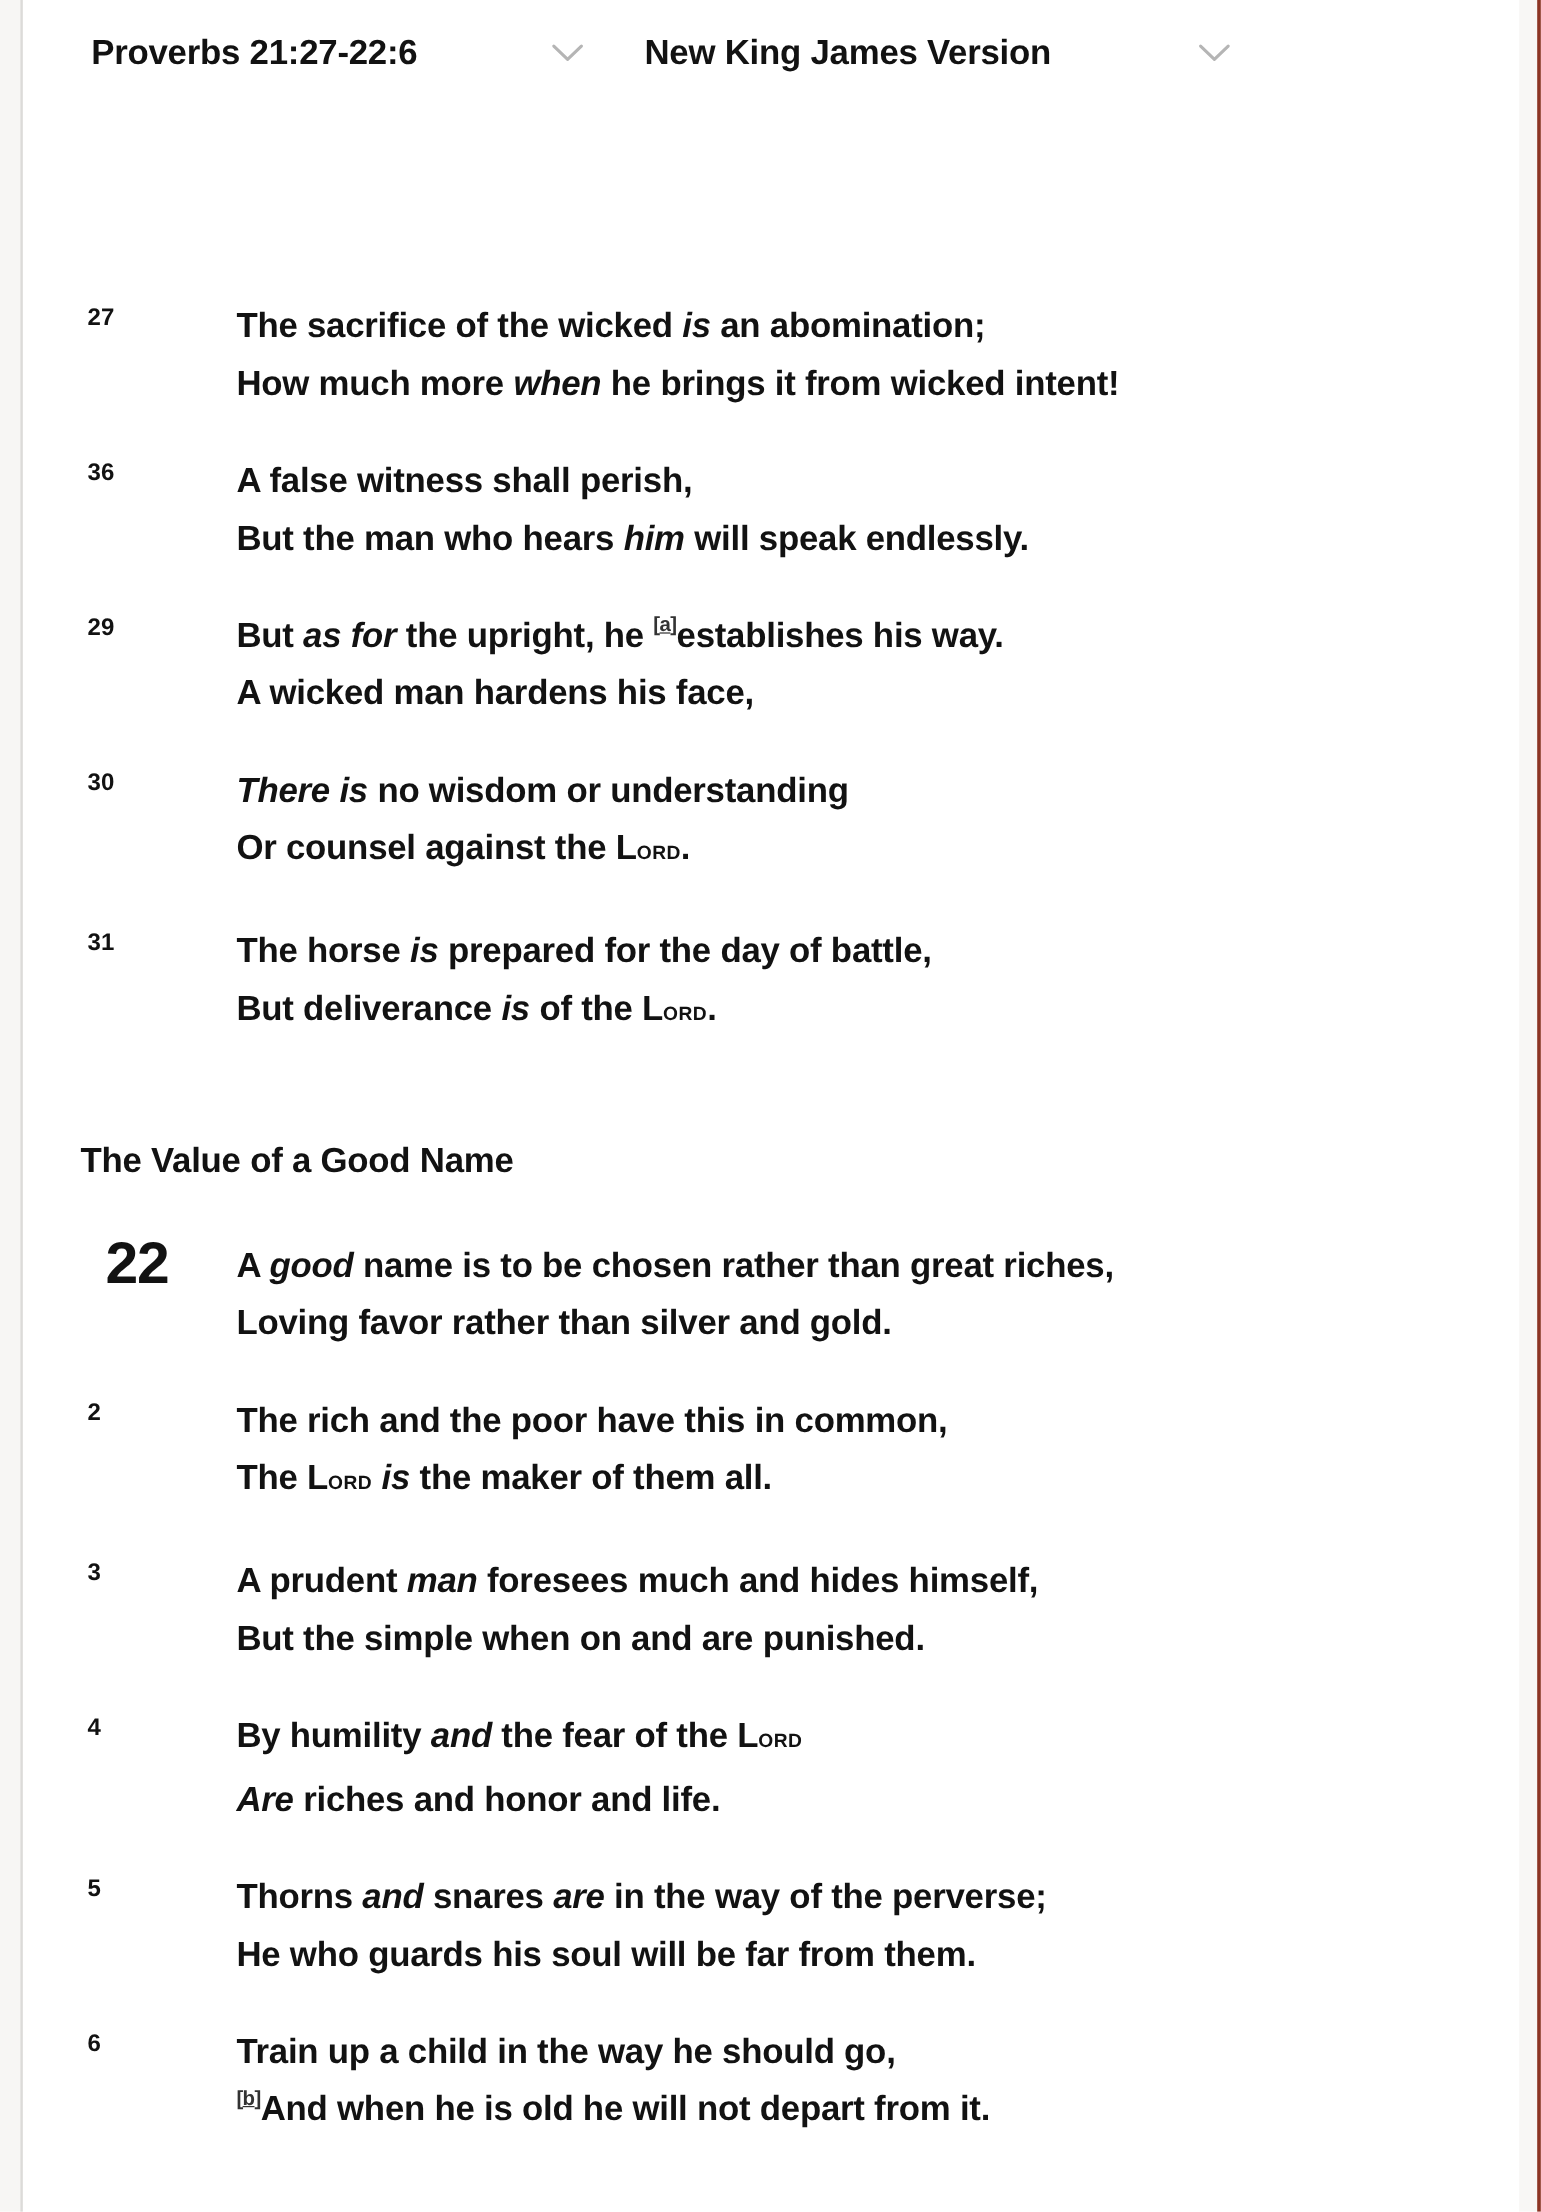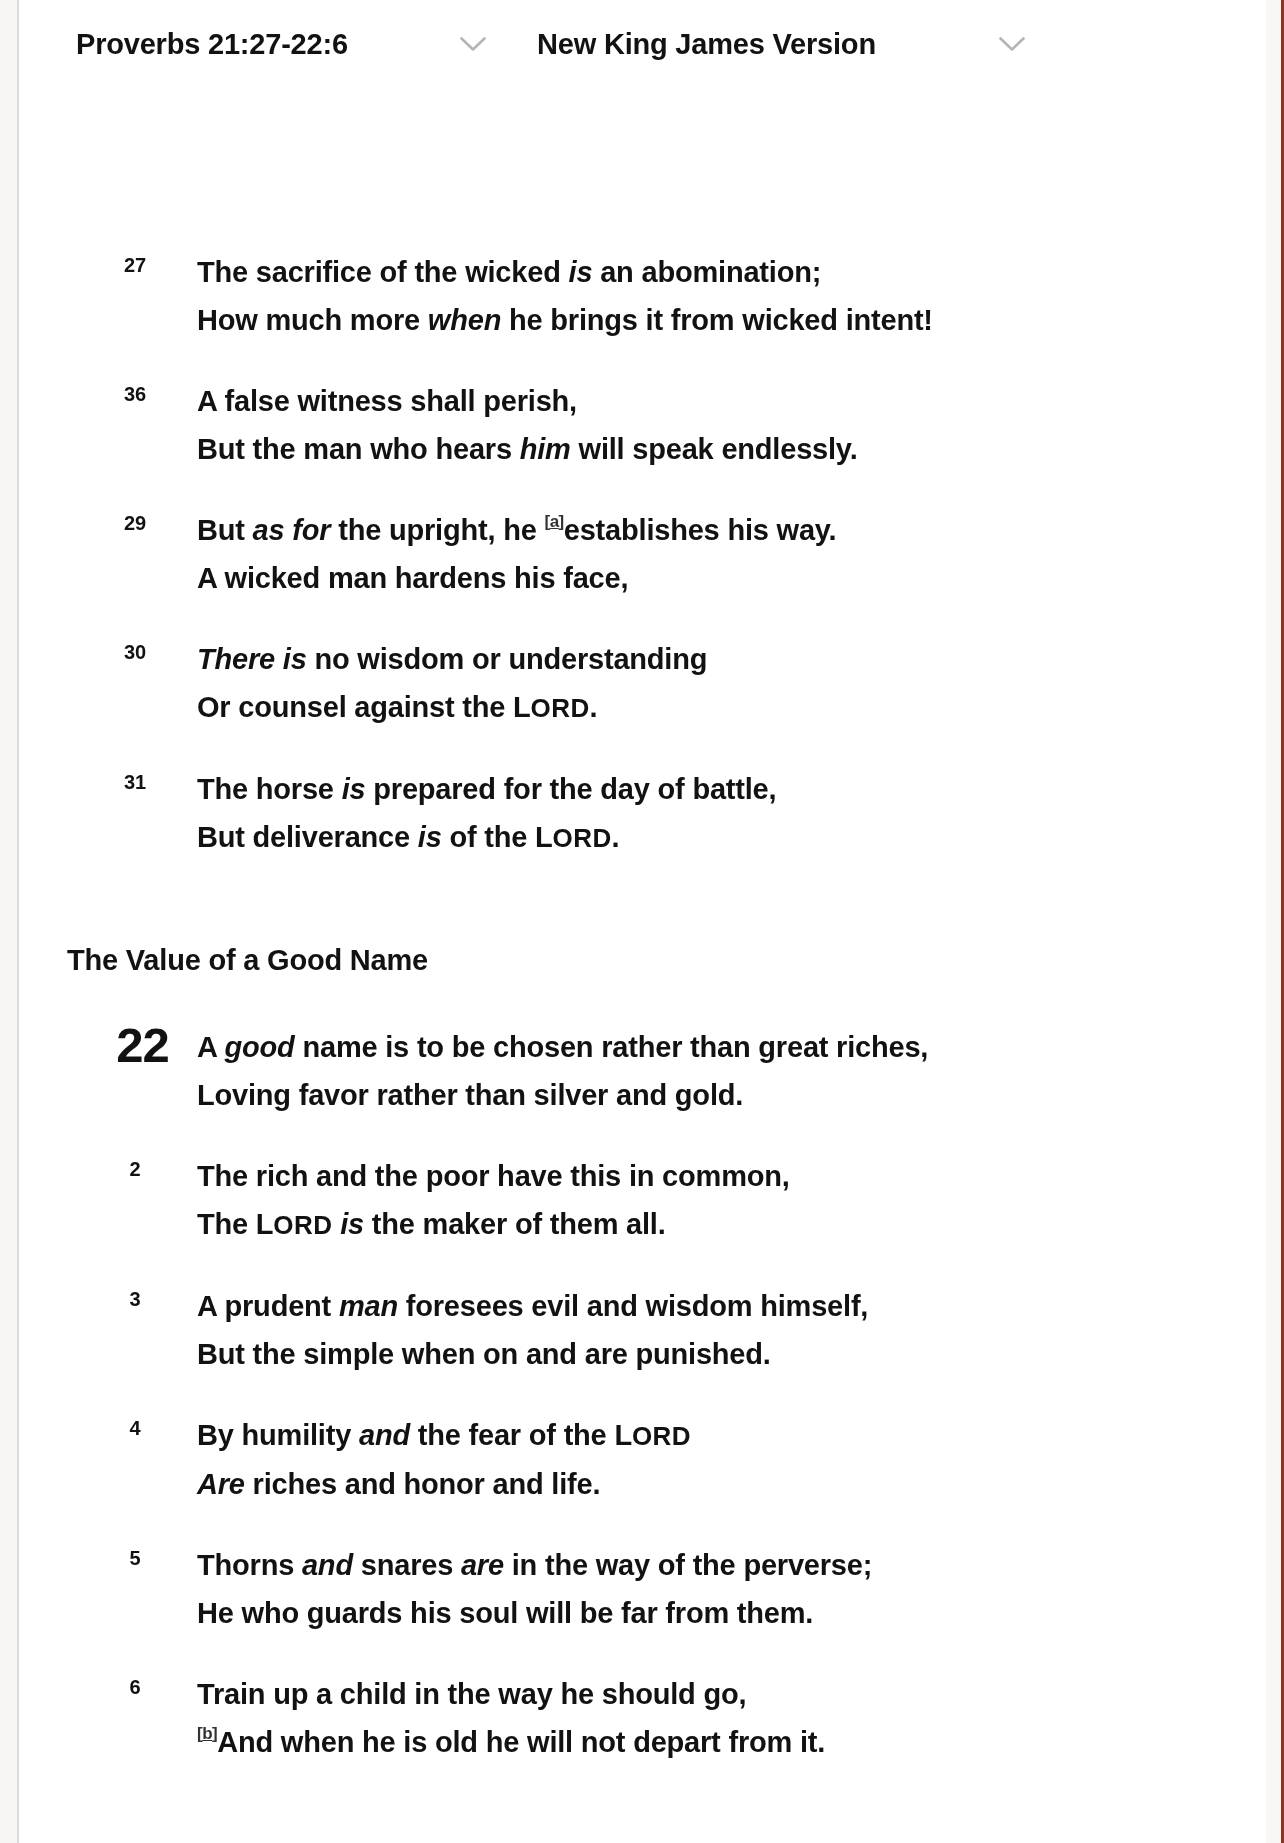--- a/index.html
+++ b/index.html
@@ -37,36 +37,36 @@
   .passage-label { min-width:359px; }
   .version-label { min-width:410px; }
   .chev { margin-left:24px; flex:none; display:block; }
   .version-dd { margin-left:50px;gap:27px; }
 
   
   .passage-body {
     position:absolute; left:64px; top:248px; width:1150px;
   }
   .verse { display:flex; margin-bottom:33px; }
-  .vnum-col { flex:none; width:133px; padding-left:9px; box-sizing:border-box;text-align:center; }
+  .vnum-col { flex:none; width:133px; padding-left:9px; box-sizing:border-box; }
   .vnum {
     font-size:20px; font-weight:700; line-height:1;
     display:inline-block; margin-top:7px; vertical-align:top;
   }
   .chapnum {
     font-size:49px; font-weight:700; line-height:48px;
     margin-left:15px; margin-top:-2px; letter-spacing:-1px;
   }
   .vtext { flex:1; }
   .vline {
     font-size:29px; font-weight:700; line-height:48px;
     letter-spacing:-0.2px; white-space:nowrap;
   }
   .it { font-style:italic; }
-  .lord .sc { font-size:26px; letter-spacing:0.4px; }
+  .lord .sc { font-size:16px; letter-spacing:0.4px; }
   .fnmark {
     font-size:17px; font-weight:700; color:#333333;
     line-height:0; vertical-align:super; position:relative; top:-2px;
     letter-spacing:-0.5px; cursor:pointer;
   }
   .fnletter { text-decoration:underline; }
 
   .section-heading {
     margin:74px 0 39px 3px;
     font-size:29px; font-weight:700; line-height:48px;
@@ -143,21 +143,21 @@
     <div class="verse">
       <div class="vnum-col"><sup class="vnum">2</sup></div>
       <div class="vtext">
         <div class="vline"><span>The rich and the poor have this in common,</span></div>
         <div class="vline"><span>The </span><span class="lord">L<span class="sc">ORD</span></span><span> </span><span class="it">is</span><span> the maker of them all.</span></div>
       </div>
     </div>
     <div class="verse">
       <div class="vnum-col"><sup class="vnum">3</sup></div>
       <div class="vtext">
-        <div class="vline"><span>A prudent </span><span class="it">man</span><span> foresees evil and wisdom himself,</span></div>
+        <div class="vline"><span>A prudent </span><span class="it">man</span><span> foresees much and hides himself,</span></div>
         <div class="vline"><span>But the simple when on and are punished.</span></div>
       </div>
     </div>
     <div class="verse">
       <div class="vnum-col"><sup class="vnum">4</sup></div>
       <div class="vtext">
         <div class="vline"><span>By humility </span><span class="it">and</span><span> the fear of the </span><span class="lord">L<span class="sc">ORD</span></span></div>
         <div class="vline"><span class="it">Are</span><span> riches and honor and life.</span></div>
       </div>
     </div>

